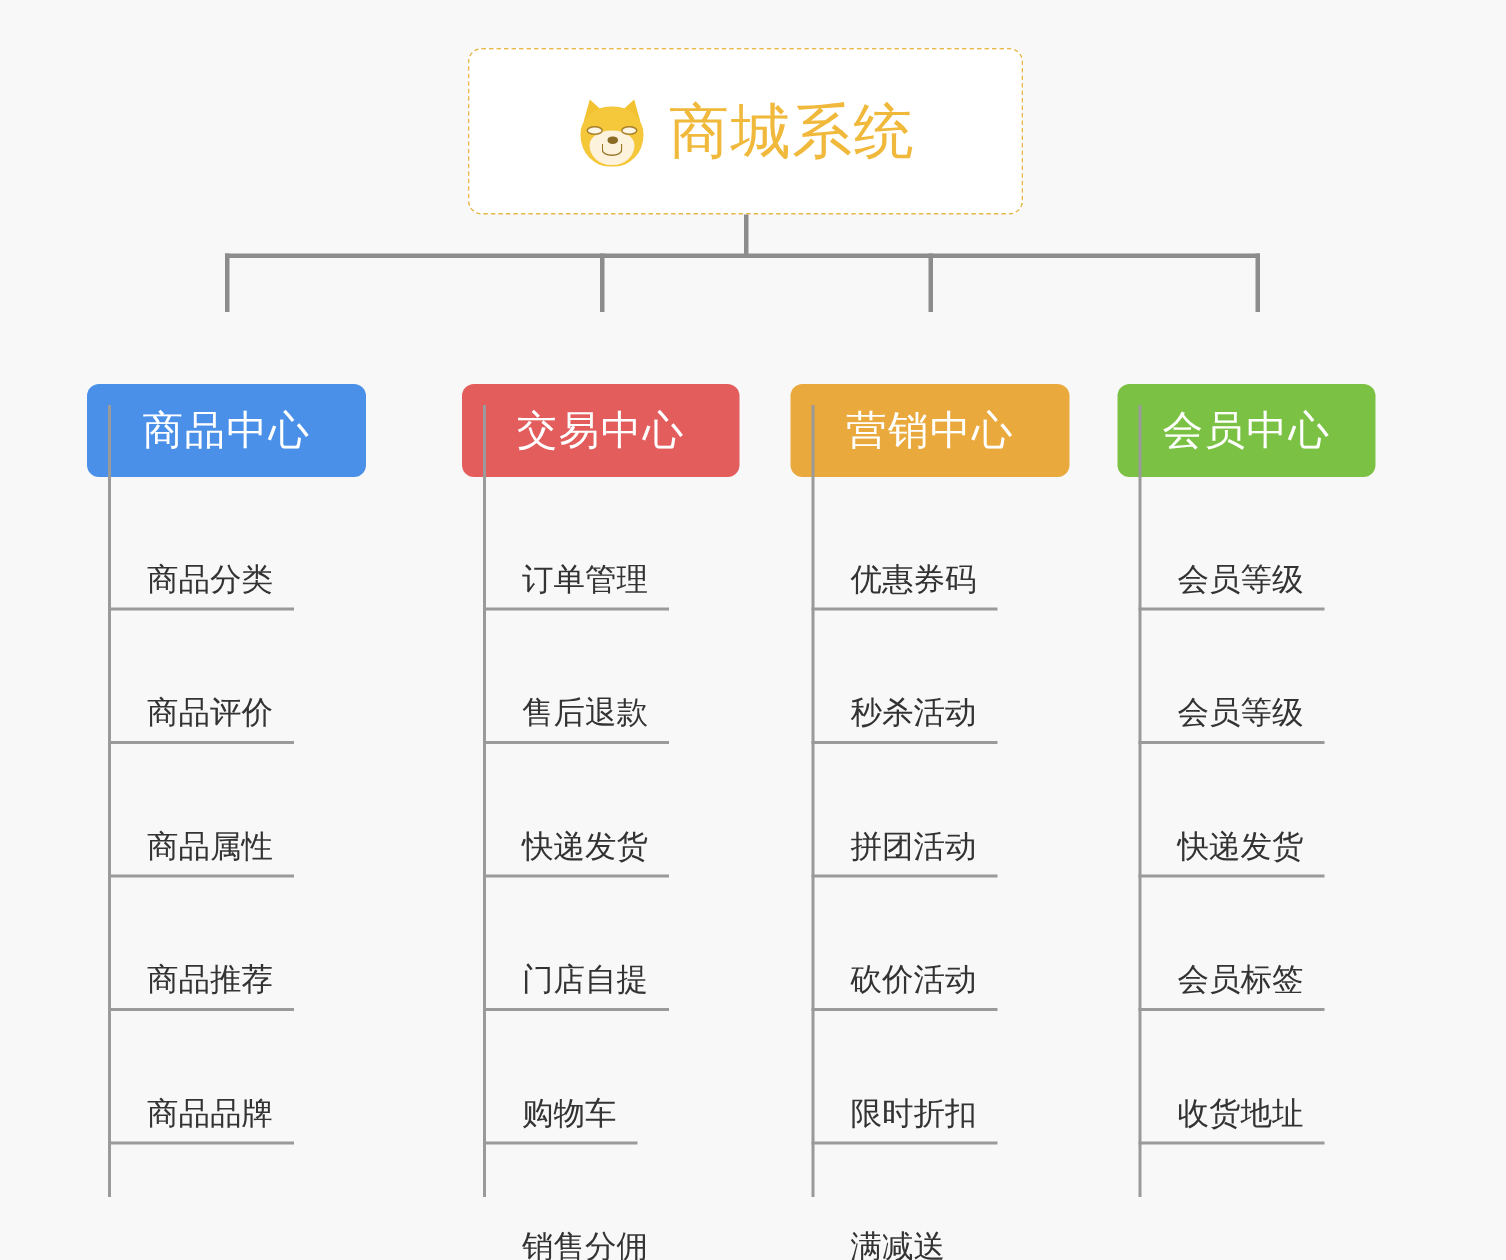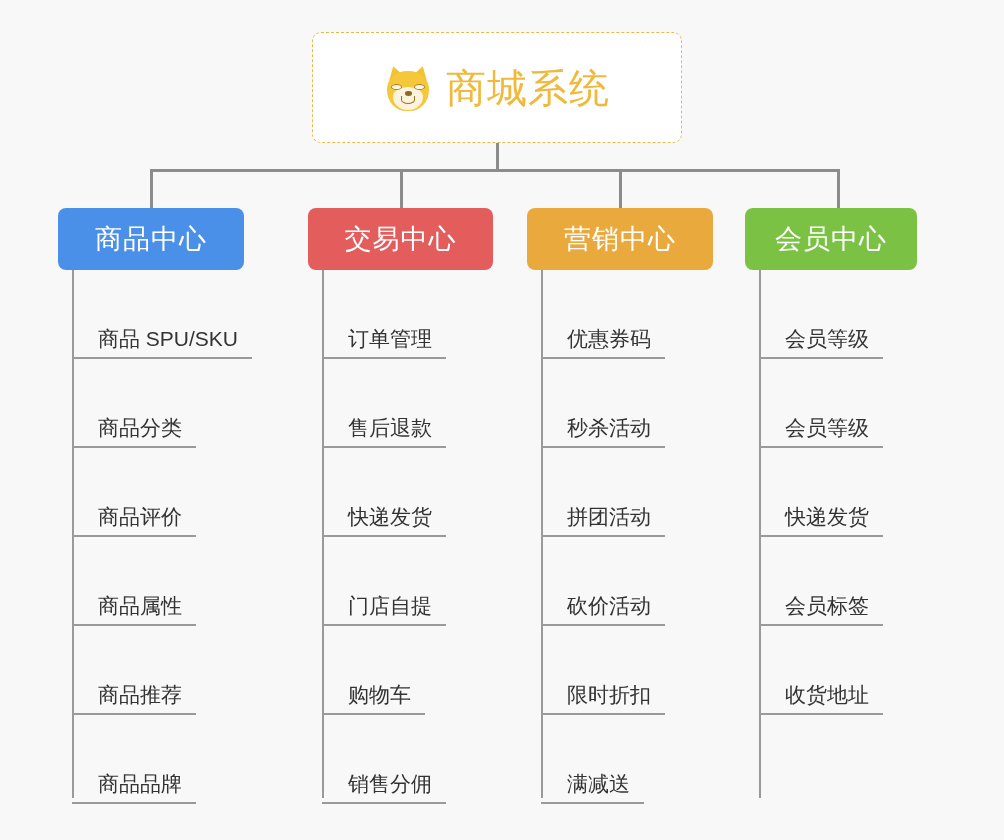--- a/index.html
+++ b/index.html
@@ -117,20 +117,21 @@
   .col-header {
     height: 62px;
     border-radius: 8px;
     display: flex;
     align-items: center;
     justify-content: center;
     color: #ffffff;
     font-size: 27px;
     letter-spacing: 1px;
     white-space: nowrap;
+    margin-top: 48px;
   }
   .spine {
     position: absolute;
     left: 14px;
     top: 62px;
     width: 2px;
     background: #9a9a9a;
   }
   .leaf-list {
     position: relative;
@@ -183,23 +184,20 @@
   <div class="line drop" style="left:400px"></div>
   <div class="line drop" style="left:619px"></div>
   <div class="line drop" style="left:837px"></div>
 
   <div id="columns">
       <div class="column" style="left: 58px;">
         <div class="col-header" style="background: rgb(74, 144, 232); width: 186px;">商品中心</div>
         <div class="spine" style="height: 528px;"></div>
         <div class="leaf-list">
           <div class="leaf">
-            <div class="leaf-inner"><span class="leaf-label">商品 SPU/SKU</span></div>
-          </div>
-          <div class="leaf">
             <div class="leaf-inner"><span class="leaf-label">商品分类</span></div>
           </div>
           <div class="leaf">
             <div class="leaf-inner"><span class="leaf-label">商品评价</span></div>
           </div>
           <div class="leaf">
             <div class="leaf-inner"><span class="leaf-label">商品属性</span></div>
           </div>
           <div class="leaf">
             <div class="leaf-inner"><span class="leaf-label">商品推荐</span></div>

